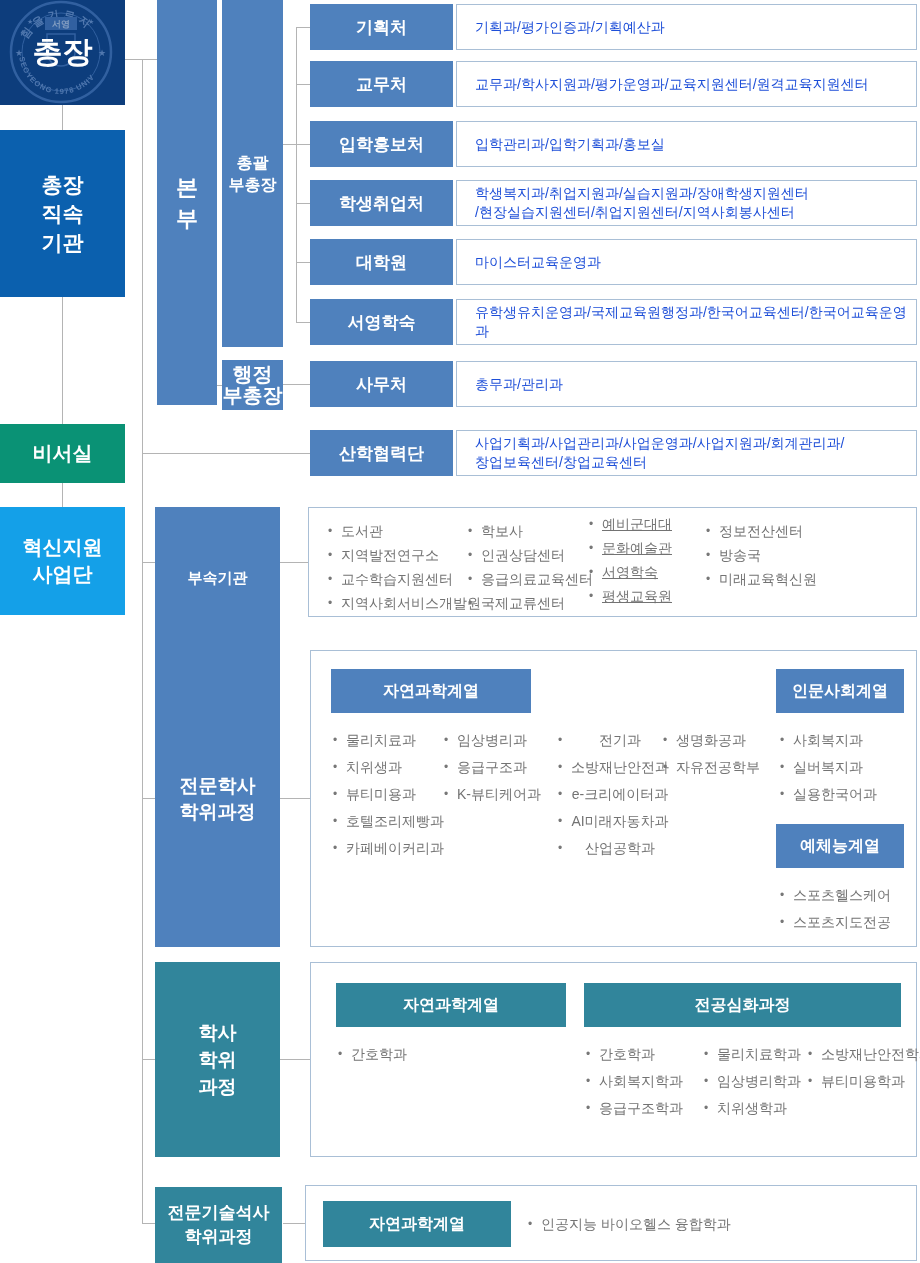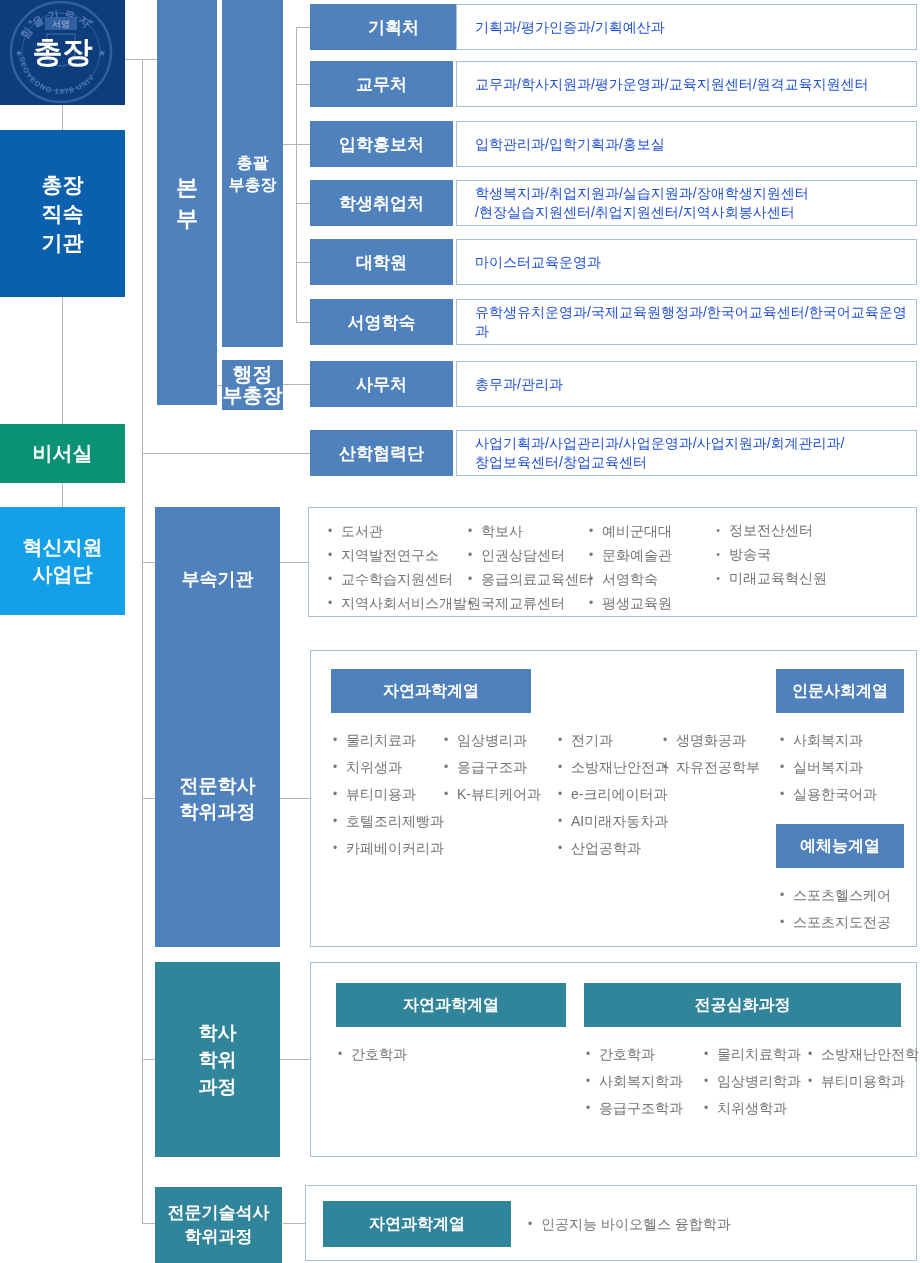--- a/index.html
+++ b/index.html
@@ -97,21 +97,21 @@
   </div>
   <div class="box steel" style="left:222px;top:0;width:61px;height:347px;font-size:16px;line-height:22px;">
     <span>총괄
 부총장</span>
   </div>
   <div class="box steel" style="left:222px;top:360px;width:61px;height:50px;font-size:20px;line-height:21px;">
     <span>행정
 부총장</span>
   </div>
 
-  <div class="box steel" style="left:310px;top:4px;width:143px;height:46px;font-size:17px;padding-left:12px;"><span>기획처</span></div>
+  <div class="box steel" style="left:310px;top:4px;width:143px;height:46px;font-size:17px;"><span>기획처</span></div>
   <div class="desc" style="left:456px;top:4px;width:461px;height:46px;"><span>기획과/평가인증과/기획예산과</span></div>
 
   <div class="box steel" style="left:310px;top:61px;width:143px;height:46px;font-size:17px;"><span>교무처</span></div>
   <div class="desc" style="left:456px;top:61px;width:461px;height:46px;"><span>교무과/학사지원과/평가운영과/교육지원센터/원격교육지원센터</span></div>
 
   <div class="box steel" style="left:310px;top:121px;width:143px;height:46px;font-size:17px;"><span>입학홍보처</span></div>
   <div class="desc" style="left:456px;top:121px;width:461px;height:46px;"><span>입학관리과/입학기획과/홍보실</span></div>
 
   <div class="box steel" style="left:310px;top:180px;width:143px;height:46px;font-size:17px;"><span>학생취업처</span></div>
   <div class="desc" style="left:456px;top:180px;width:461px;height:46px;"><span>학생복지과/취업지원과/실습지원과/장애학생지원센터
@@ -123,43 +123,43 @@
   <div class="box steel" style="left:310px;top:299px;width:143px;height:46px;font-size:17px;"><span>서영학숙</span></div>
   <div class="desc" style="left:456px;top:299px;width:461px;height:46px;"><span>유학생유치운영과/국제교육원행정과/한국어교육센터/한국어교육운영과</span></div>
 
   <div class="box steel" style="left:310px;top:361px;width:143px;height:46px;font-size:17px;"><span>사무처</span></div>
   <div class="desc" style="left:456px;top:361px;width:461px;height:46px;"><span>총무과/관리과</span></div>
 
   <div class="box steel" style="left:310px;top:430px;width:143px;height:46px;font-size:17px;"><span>산학협력단</span></div>
   <div class="desc" style="left:456px;top:430px;width:461px;height:46px;"><span>사업기획과/사업관리과/사업운영과/사업지원과/회계관리과/
 창업보육센터/창업교육센터</span></div>
 
-  <div class="box steel" style="left:155px;top:507px;width:125px;height:143px;font-size:18px;">
+  <div class="box steel" style="left:155px;top:507px;width:125px;height:143px;font-size:15px;">
     <span>부속기관</span>
   </div>
   <div class="container" style="left:308px;top:507px;width:609px;height:110px;">
     <ul class="blist tight" style="left:19px;top:11px;">
         <li>도서관</li>
         <li>지역발전연구소</li>
         <li>교수학습지원센터</li>
         <li>지역사회서비스개발원</li>
       </ul>
     <ul class="blist tight" style="left:159px;top:11px;">
         <li>학보사</li>
         <li>인권상담센터</li>
         <li>응급의료교육센터</li>
         <li>국제교류센터</li>
       </ul>
-    <ul class="blist tight" style="left:280px;top:11px;">
+    <ul class="blist tight" style="left:280px;top:4px;text-decoration:underline;">
         <li>예비군대대</li>
         <li>문화예술관</li>
         <li>서영학숙</li>
         <li>평생교육원</li>
       </ul>
-    <ul class="blist tight" style="left:407px;top:11px;font-family:Liberation Serif, serif;">
+    <ul class="blist tight" style="left:397px;top:11px;">
         <li>정보전산센터</li>
         <li>방송국</li>
         <li>미래교육혁신원</li>
       </ul>
   </div>
 
   <div class="box steel" style="left:155px;top:650px;width:125px;height:297px;font-size:19px;line-height:26px;">
     <span>전문학사
 학위과정</span>
   </div>
@@ -175,21 +175,21 @@
         <li>치위생과</li>
         <li>뷰티미용과</li>
         <li>호텔조리제빵과</li>
         <li>카페베이커리과</li>
       </ul>
     <ul class="blist" style="left:133px;top:76px;">
         <li>임상병리과</li>
         <li>응급구조과</li>
         <li>K-뷰티케어과</li>
       </ul>
-    <ul class="blist" style="left:247px;top:76px;">
+    <ul class="blist" style="left:247px;top:76px;text-align:center;">
         <li>전기과</li>
         <li>소방재난안전과</li>
         <li>e-크리에이터과</li>
         <li>AI미래자동차과</li>
         <li>산업공학과</li>
       </ul>
     <ul class="blist" style="left:352px;top:76px;">
         <li>생명화공과</li>
         <li>자유전공학부</li>
       </ul>

